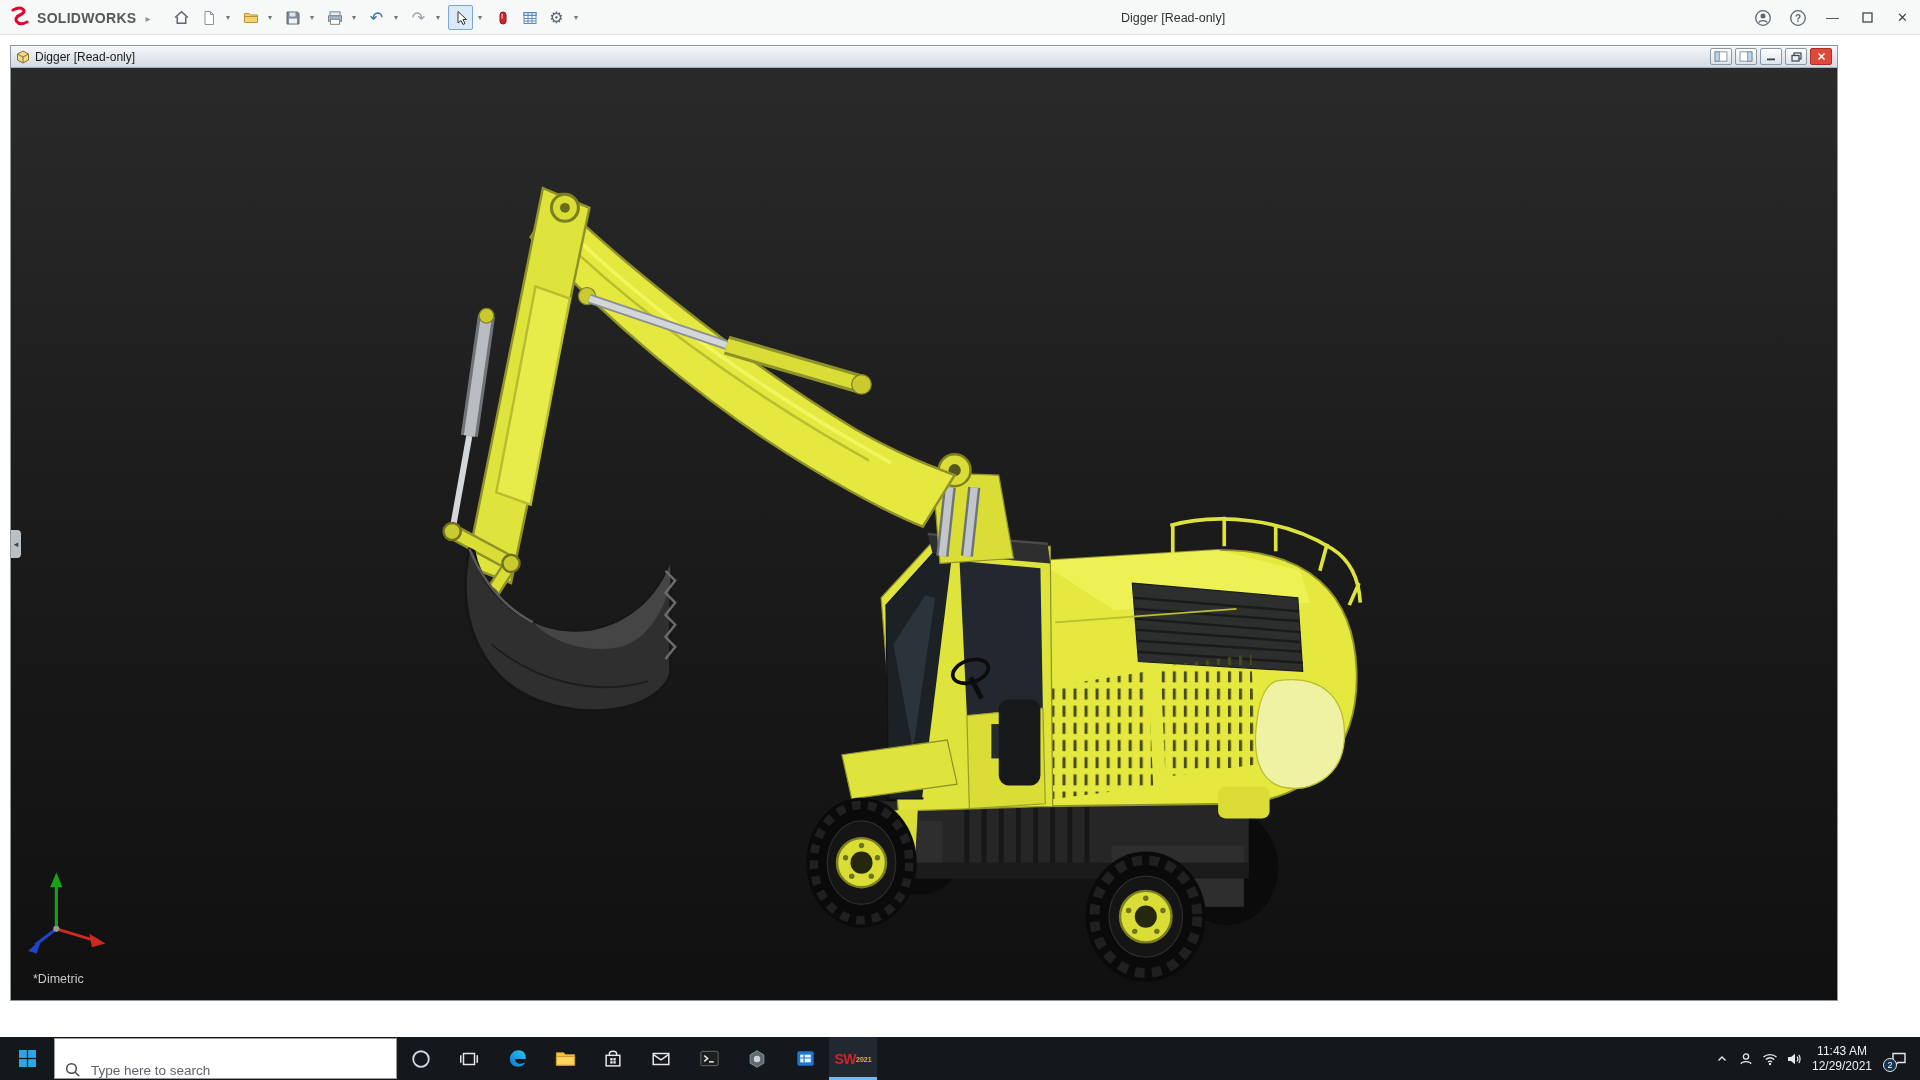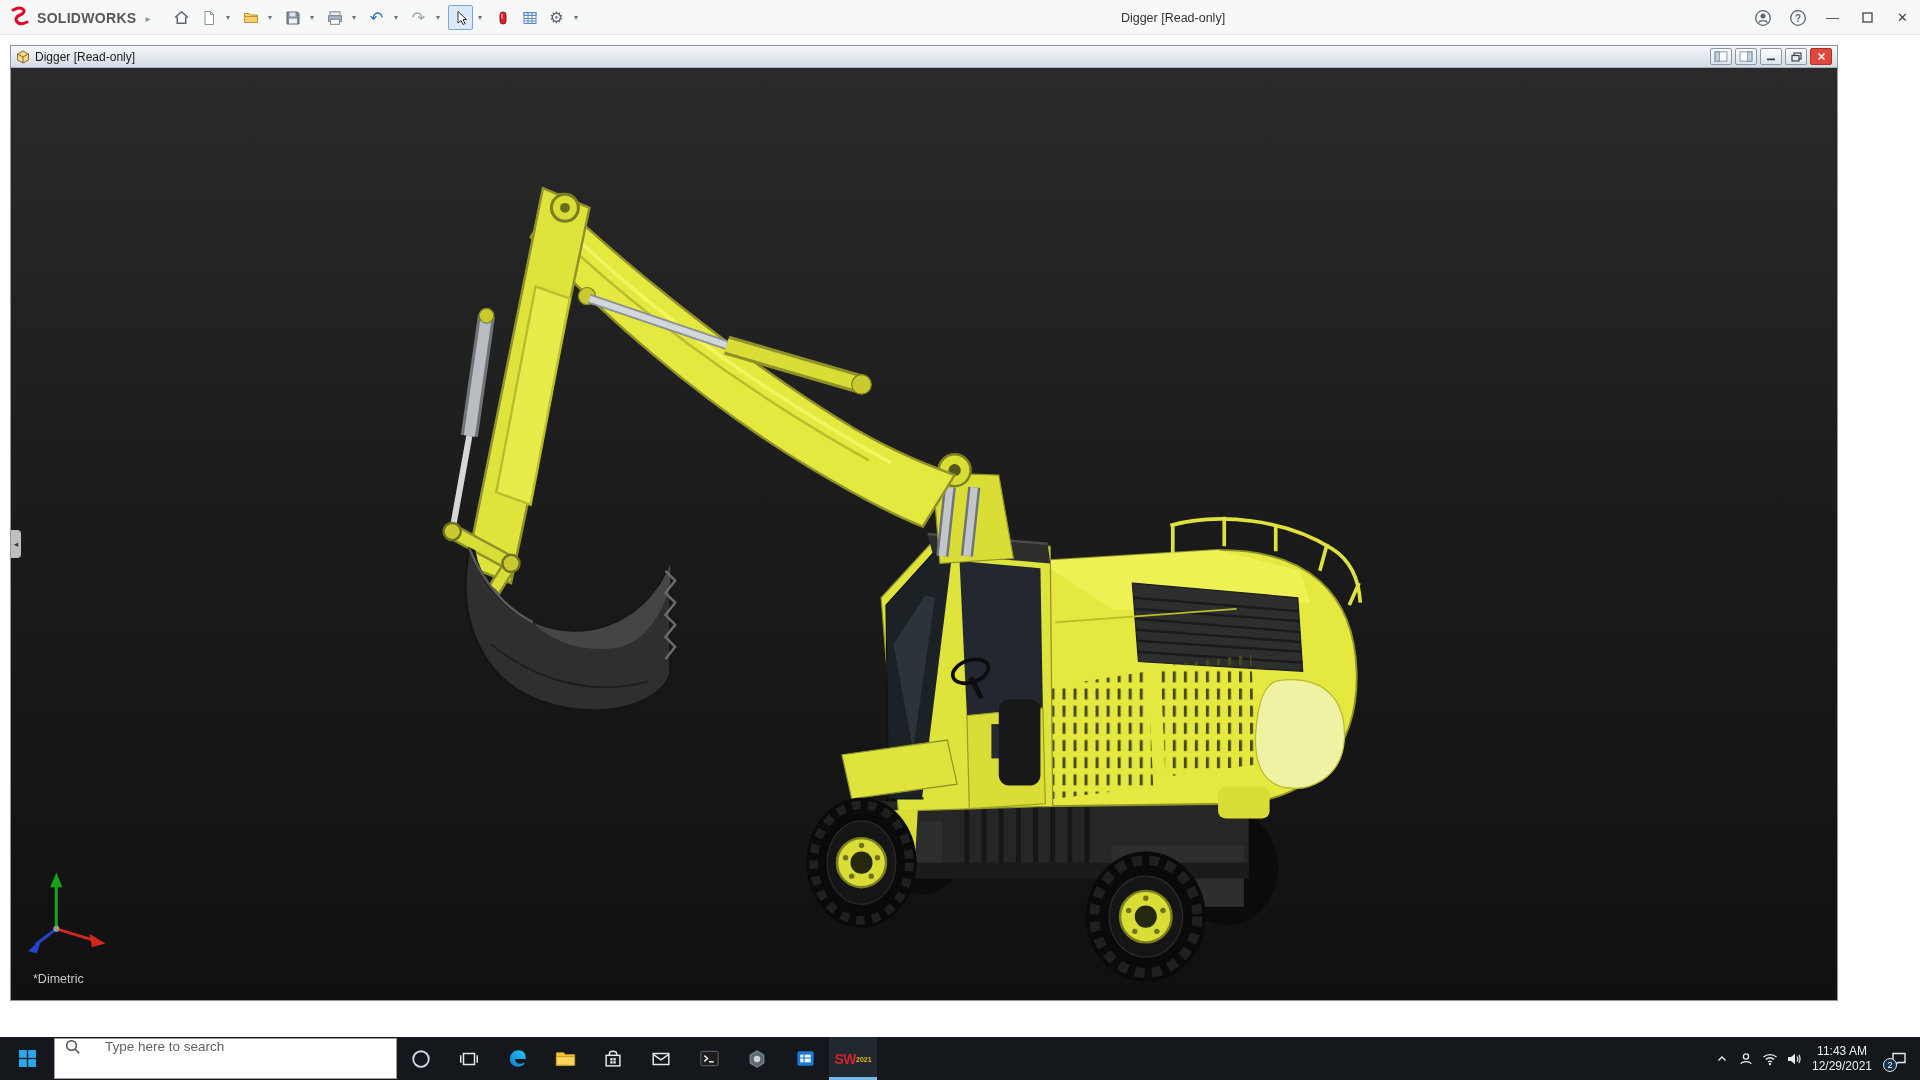--- a/index.html
+++ b/index.html
@@ -44,21 +44,21 @@
   .pane-tab { position:absolute; left:0; top:462px; width:10px; height:28px;
               background:#d9dde0; border-radius:0 4px 4px 0; opacity:.85;
               display:flex; align-items:center; justify-content:center;
               font-size:9px; color:#44484c; }
 
   
   .taskbar { position:absolute; left:0; bottom:0; width:1920px; height:43px;
              background:#14181d; z-index:40; display:flex; align-items:center; }
   .start-btn { width:54px; height:43px; display:flex; align-items:center; justify-content:center; }
   .search-box { width:343px; height:41px; background:#ffffff; border:1px solid #9a9a9a;
-                display:flex; align-items:flex-start; padding-left:10px; gap:24px; }
+                display:flex; align-items:flex-end; padding-left:10px; gap:10px; }
   .search-box input { border:none; outline:none; font-size:13.5px; color:#333; width:270px;
                       font-family:"Liberation Sans", sans-serif; background:transparent; }
   .search-box input::placeholder { color:#5f6368; opacity:1; }
   .task-icon { width:48px; height:43px; display:flex; align-items:center; justify-content:center; position:relative; }
   .task-icon.active { background:#22282f; box-shadow:inset 0 -3px 0 #76b9ed; }
   .sw-icon { display:flex; flex-direction:row; align-items:center; line-height:1; }
   .sw-label { font-size:14px; font-weight:800; color:#d2232a; letter-spacing:-0.5px; }
   .sw-year { font-size:7px; font-weight:bold; color:#e3b71d; margin-top:1px; }
   .tray { position:absolute; right:0; top:0; height:43px; display:flex; align-items:center; }
   .tray-btn { width:24px; height:43px; display:flex; align-items:center; justify-content:center; }

